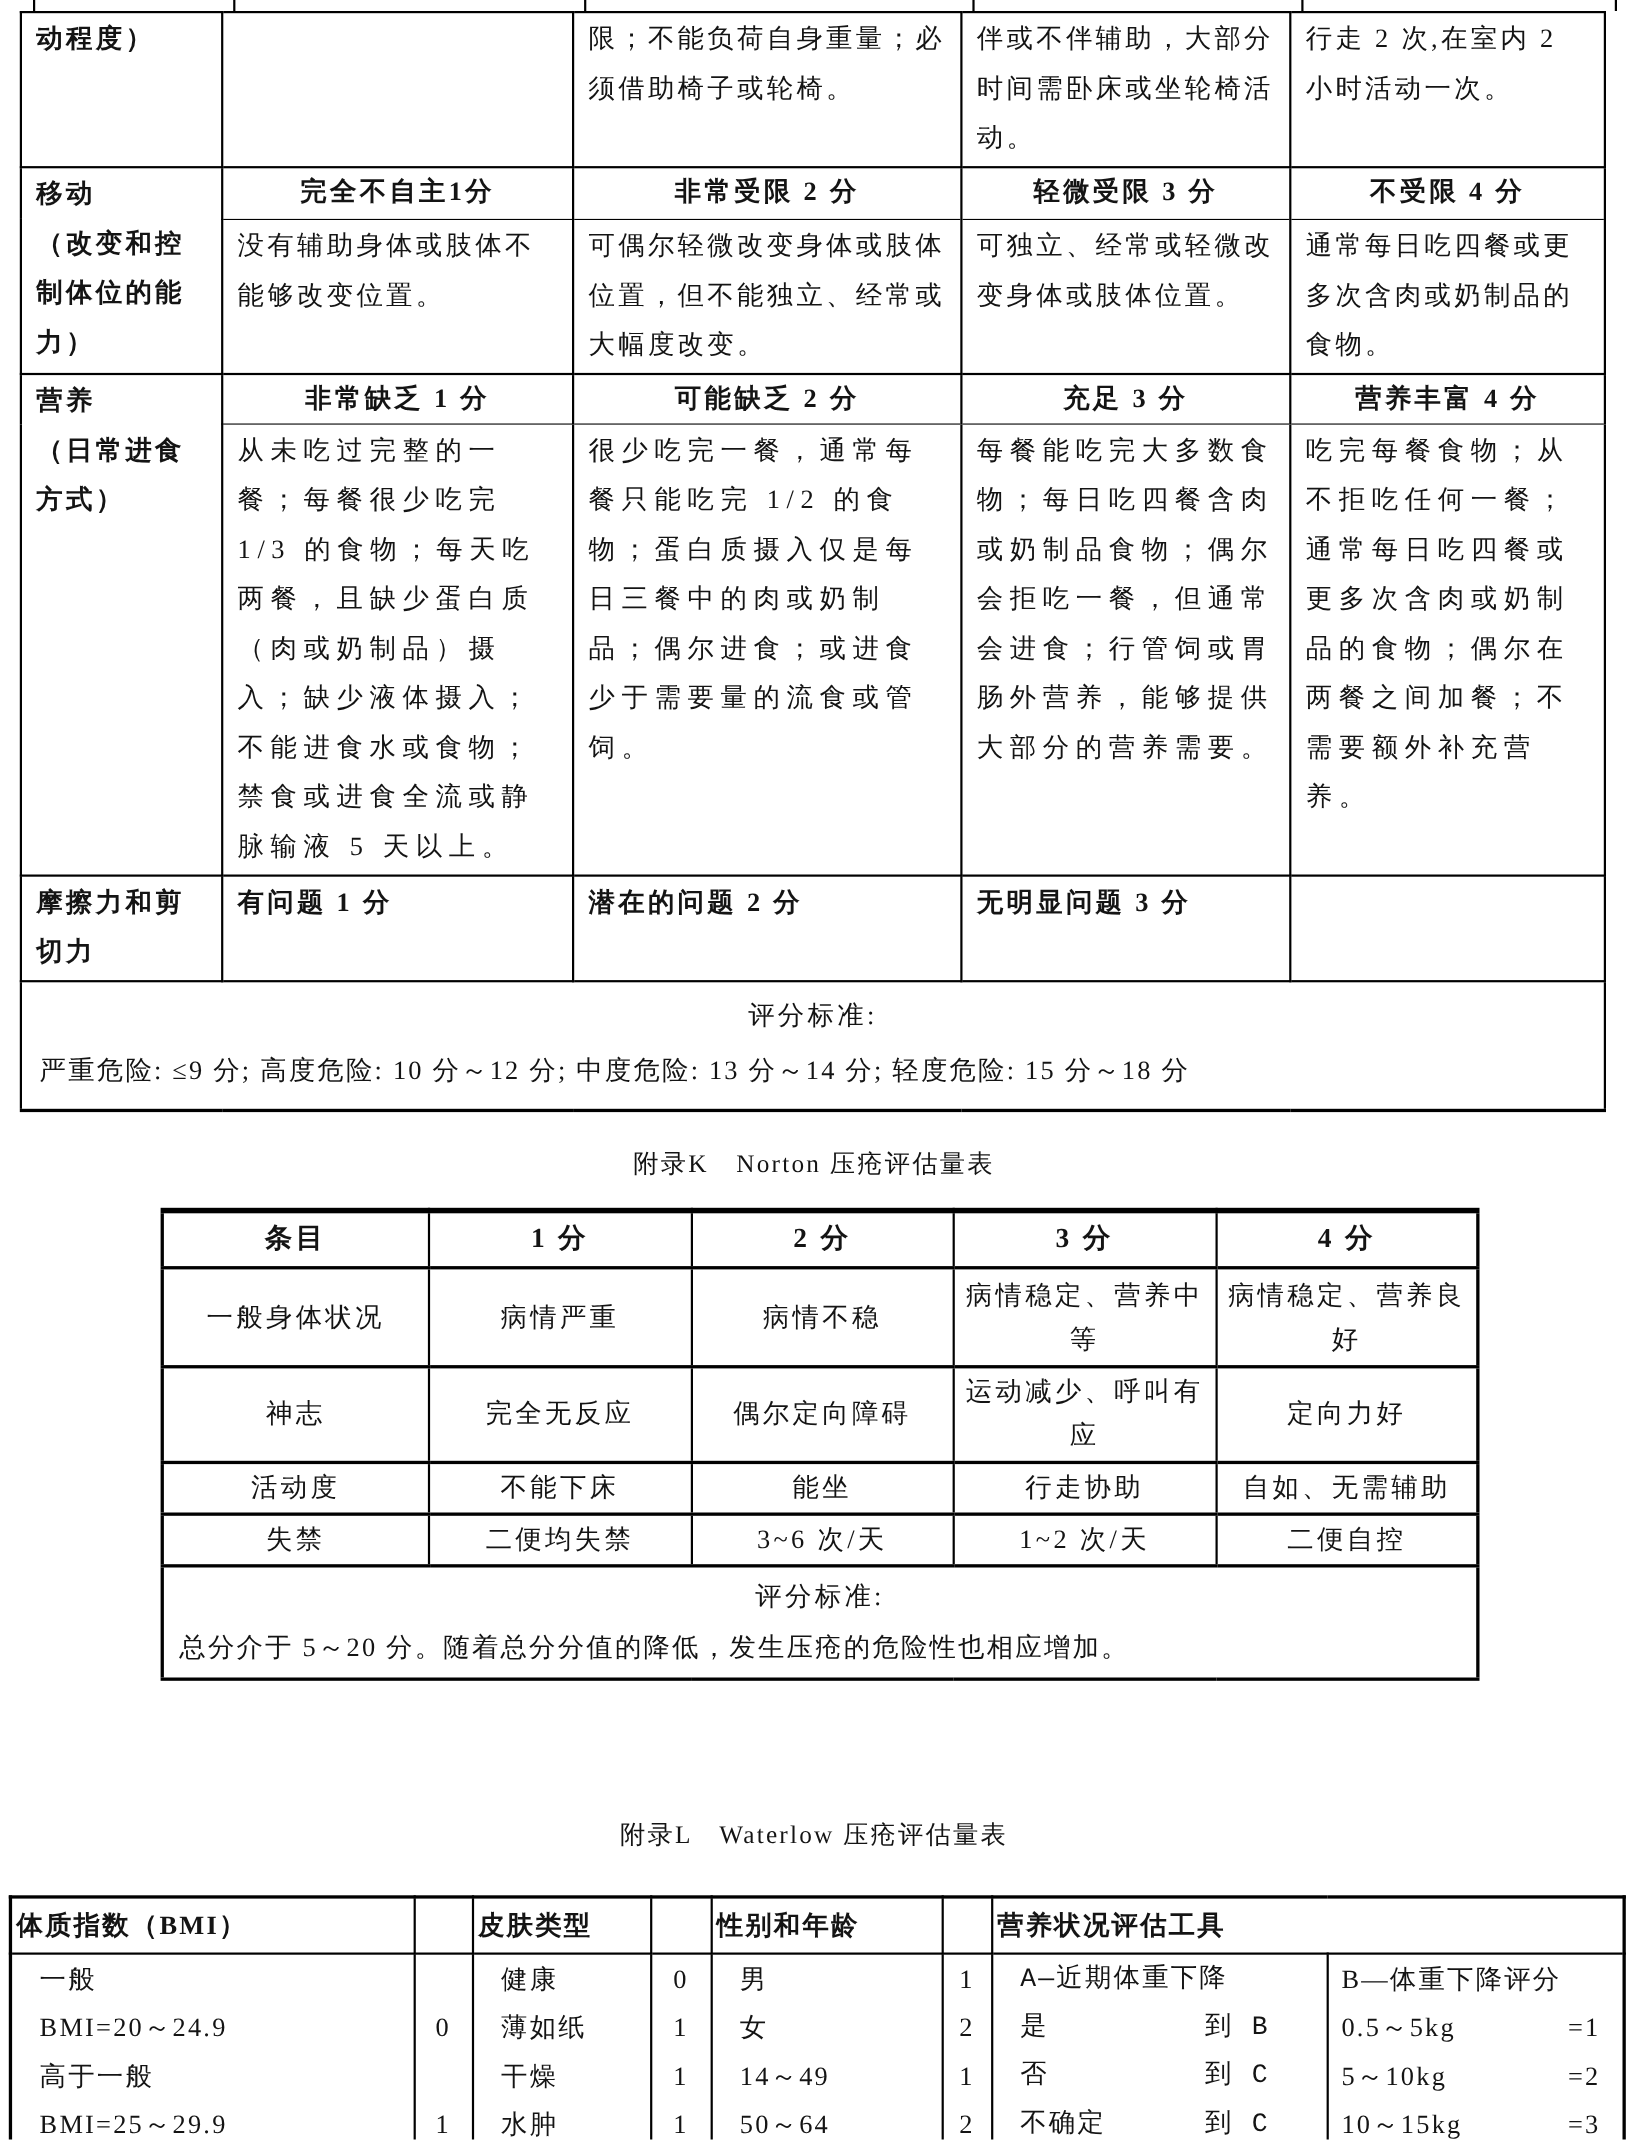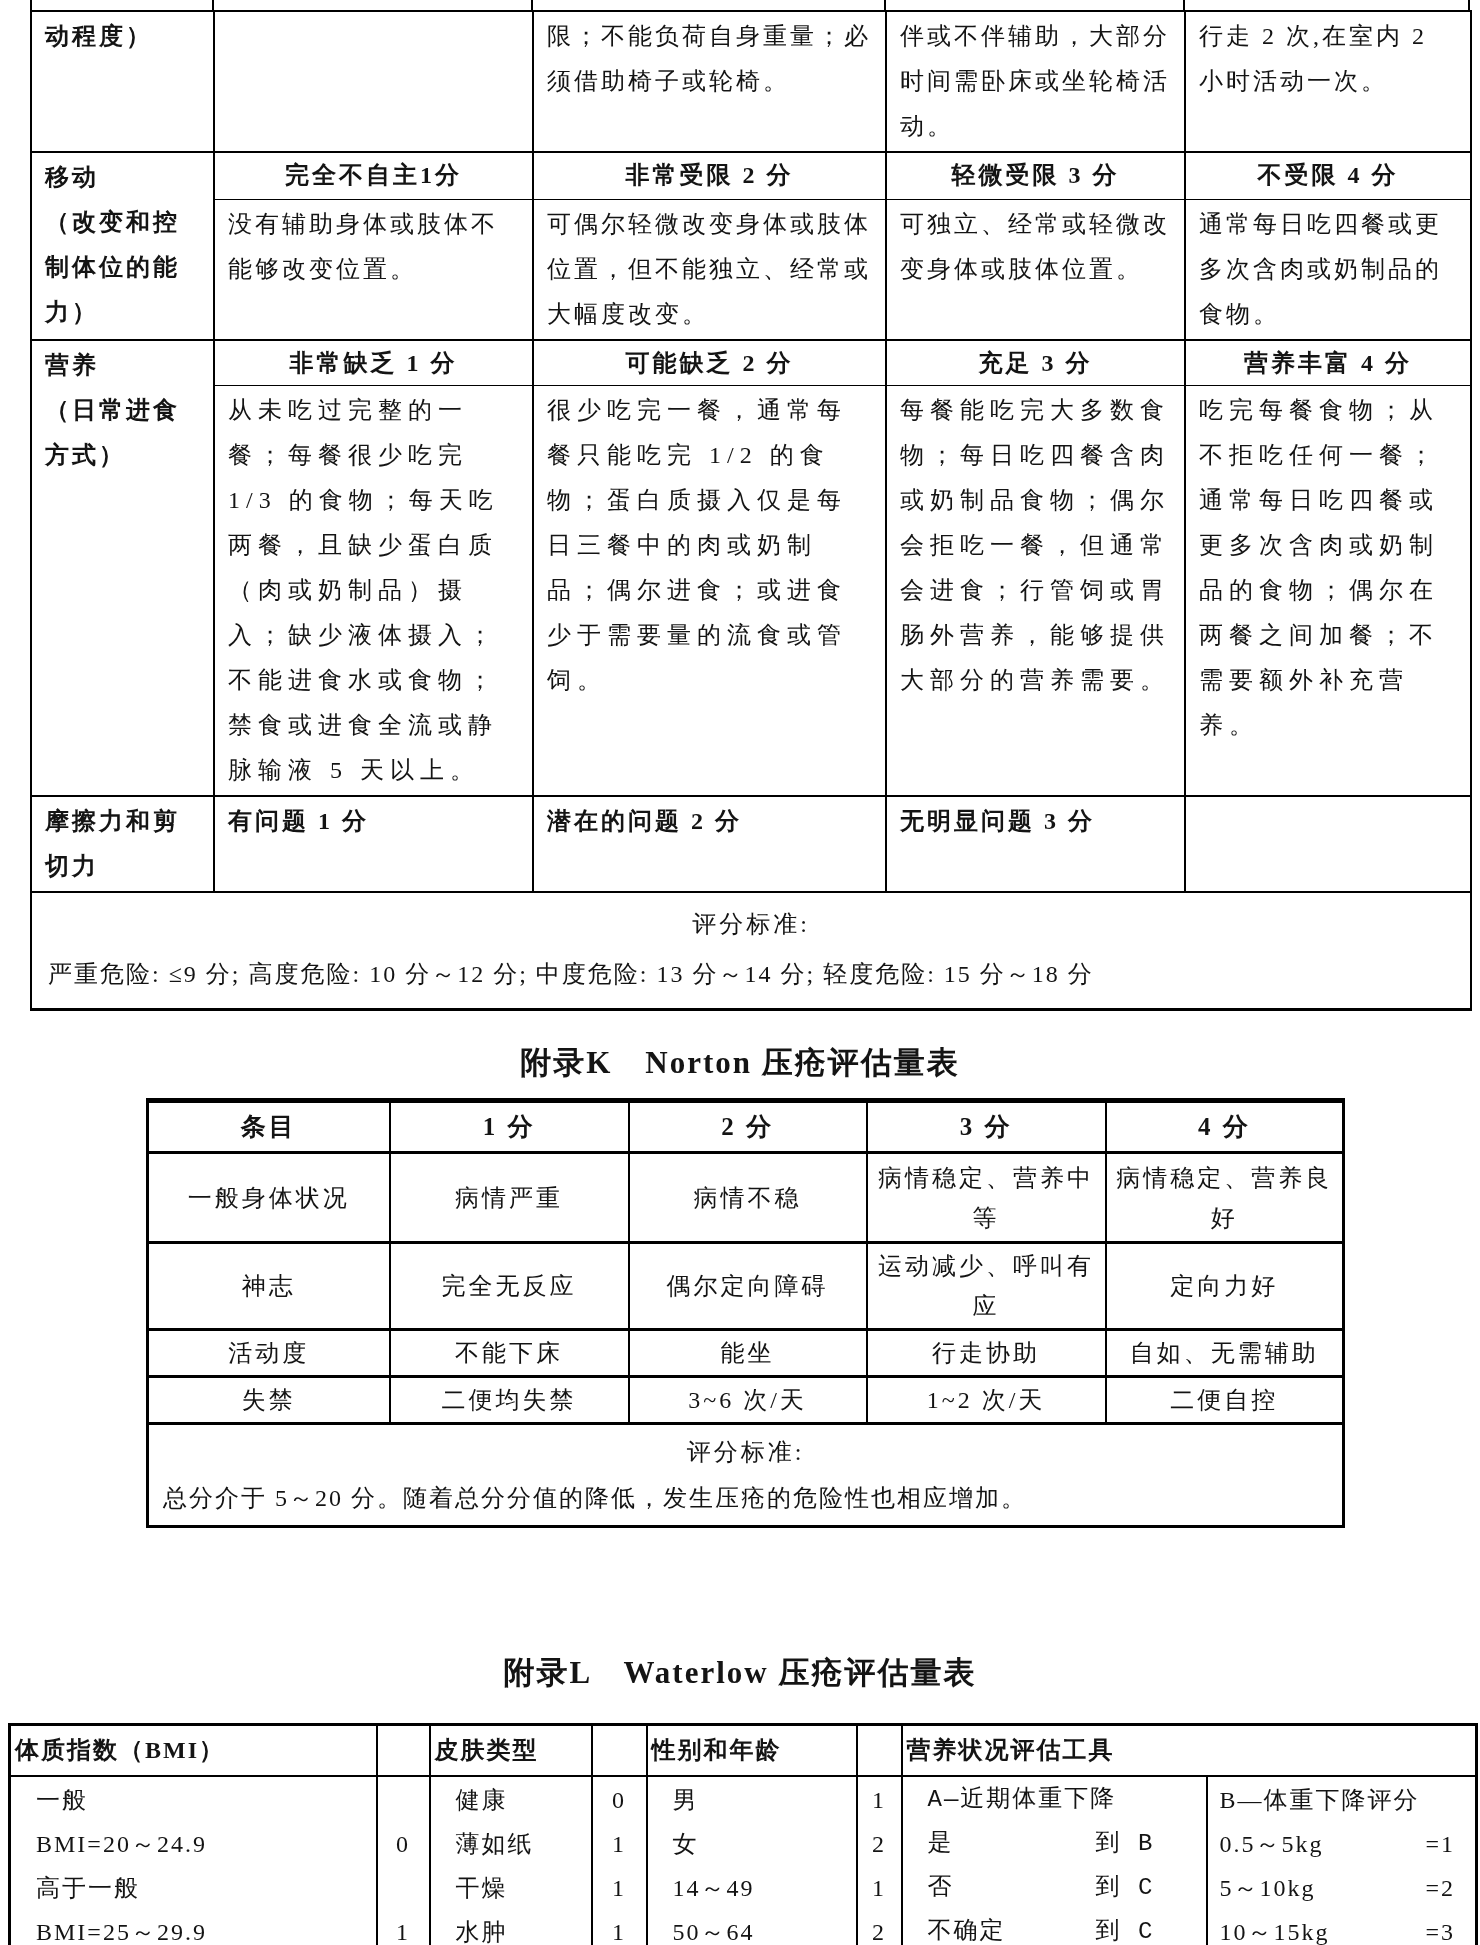--- a/index.html
+++ b/index.html
@@ -5,41 +5,41 @@
   html,body{margin:0;padding:0;}
   body{
     width:1480px;height:1945px;position:relative;overflow:hidden;
     background:#ffffff;color:#141414;
     font-family:"Liberation Serif","DejaVu Serif",serif;
   }
   table{border-collapse:collapse;table-layout:fixed;position:absolute;background:#fff;}
   td{box-sizing:border-box;}
 
   
-  .braden{left:30px;top:10px;width:1440px;border:2px solid #000;border-bottom-width:3px;}
+  .braden{left:18px;top:10px;width:1440px;border:2px solid #000;border-bottom-width:3px;}
   .braden td{
     border:2px solid #000;vertical-align:top;text-align:left;
     padding:2px 13px;font-size:24px;line-height:45px;letter-spacing:3px;
   }
   .braden td.lbl{font-weight:bold;}
   .braden td.hd{font-weight:bold;text-align:center;border-bottom-width:1px;padding:0 6px;line-height:44px;margin-left:28px;}
   .braden tr.desc td{border-top-width:1px;}
   .braden td.nut{letter-spacing:6px;}
   .braden td.fric{font-weight:bold;}
   .sc-cell{padding:6px 16px !important;}
   .sc-title{font-weight:normal;line-height:50px;letter-spacing:3px;text-align:center;}
   .sc-text{line-height:50px;letter-spacing:2px;}
 
   
   .stub{position:absolute;top:0;width:2px;height:10px;background:#000;}
 
   
   .appendix-title{
     position:absolute;left:0;width:1480px;text-align:center;
-    font-size:31px;font-weight:bold;letter-spacing:2px;
+    font-size:23px;font-weight:normal;letter-spacing:2px;
   }
 
   
   .norton{left:146px;top:1098px;width:1196px;border:3px solid #000;border-top-width:5px;}
   .norton td{
     border:2px solid #000;border-top-width:3px;border-bottom-width:3px;
     text-align:center;vertical-align:middle;
     font-size:24px;line-height:40px;letter-spacing:3px;padding:2px 8px;
   }
   .norton tr.nhead td{font-weight:bold;font-size:25px;}

